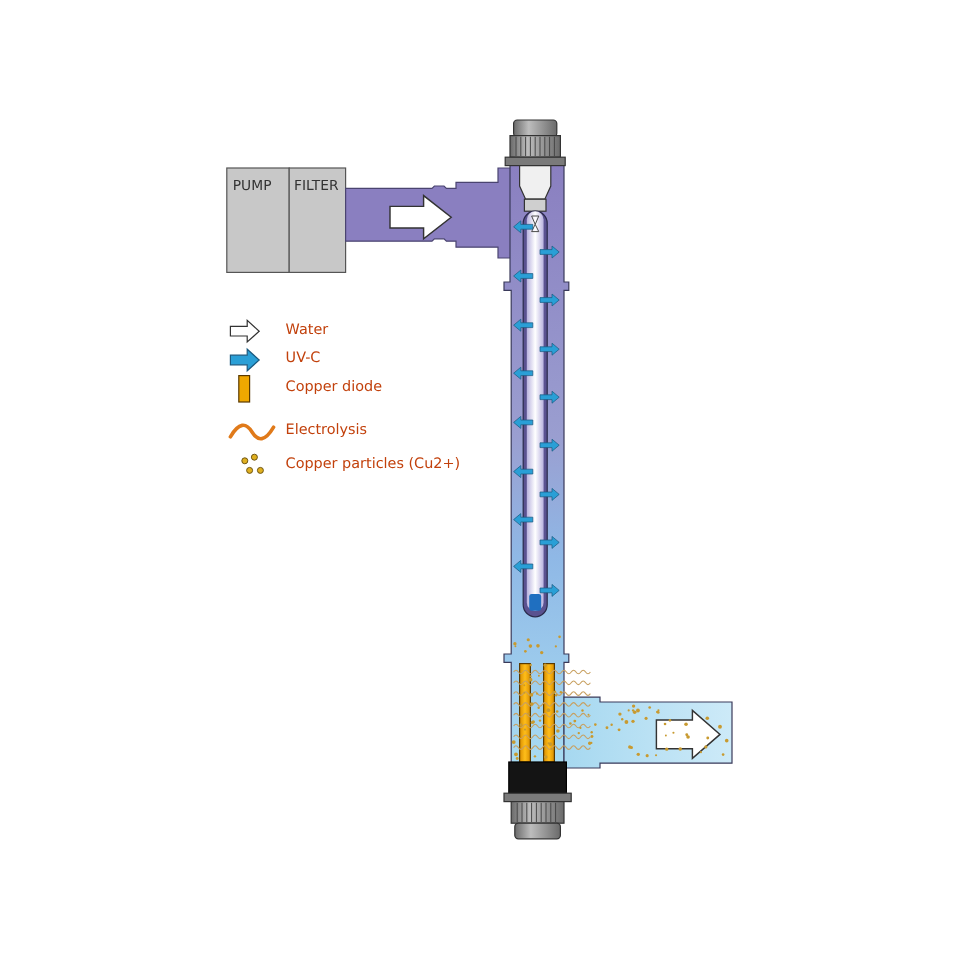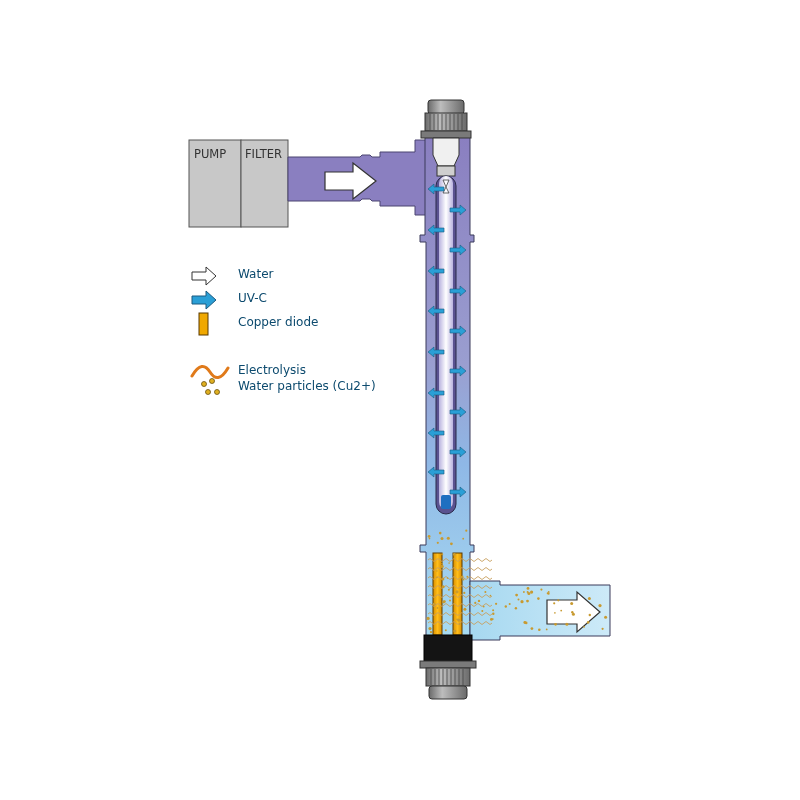--- a/index.html
+++ b/index.html
@@ -1,20 +1,20 @@
 <!DOCTYPE html>
 <html><head>
   <meta charset="utf-8">
   <style>
     html, body { margin: 0; padding: 0; background: #ffffff; }
     body { width: 800px; height: 800px; position: relative; overflow: hidden; font-family: "DejaVu Sans", sans-serif; }
     #diagram { position: absolute; left: 0; top: 0; }
     .legend { position: absolute; left: 190px; top: 264px; }
     .legend-item { position: absolute; left: 0; height: 24px; width: 260px; }
-    .legend-label { position: absolute; left: 48px; top: 3px; font-size: 12px; color: #0c4a6e; white-space: nowrap; }
+    .legend-label { position: absolute; left: 48px; top: 3px; font-size: 12px; color: #c2410c; white-space: nowrap; }
     .legend-icon { position: absolute; left: 0; top: 0; width: 40px; height: 24px; }
     .box-label { font-family: "DejaVu Sans", sans-serif; font-size: 11.5px; fill: #333; }
   </style>
 </head>
 <body>
 
 <svg id="diagram" width="800" height="800" viewBox="0 0 800 800" xmlns="http://www.w3.org/2000/svg">
   <defs>
     <linearGradient id="pipeGrad" x1="0" y1="0" x2="0" y2="1">
       <stop offset="0" stop-color="#8a7fc0"></stop>
@@ -251,30 +251,30 @@
       <path d="M2 8 L16 8 L16 3 L26 12 L16 21 L16 16 L2 16 Z" fill="#2a9fd6" stroke="#1a5a80" stroke-width="1"></path>
     </svg>
     <span class="legend-label">UV-C</span>
   </div>
   <div class="legend-item" style="top:48px">
     <svg class="legend-icon" viewBox="0 0 40 24">
       <rect x="9" y="1" width="9" height="22" fill="#f0a800" stroke="#5a3a00" stroke-width="1"></rect>
     </svg>
     <span class="legend-label">Copper diode</span>
   </div>
-  <div class="legend-item" style="top:96px">
+  <div class="legend-item" style="top:84px">
     <svg class="legend-icon" viewBox="0 0 40 24">
       <path d="M2 16 C9 4, 15 4, 20 12 S 31 20, 38 8" fill="none" stroke="#e07a1a" stroke-width="3" stroke-linecap="round"></path>
     </svg>
     <span class="legend-label">Electrolysis</span>
   </div>
   <div class="legend-item" style="top:112px">
     <svg class="legend-icon" viewBox="0 0 40 24">
       <g fill="#e0b020" stroke="#6a5010" stroke-width="0.8">
         <circle cx="14" cy="8" r="2.5"></circle>
           <circle cx="22" cy="5" r="2.5"></circle>
         <circle cx="18" cy="16" r="2.5"></circle>
           <circle cx="27" cy="16" r="2.5"></circle>
       </g>
     </svg>
-    <span class="legend-label">Water particles (Cu2+)</span>
+    <span class="legend-label">Copper particles (Cu2+)</span>
   </div>
 </div>
 
 </body></html>

